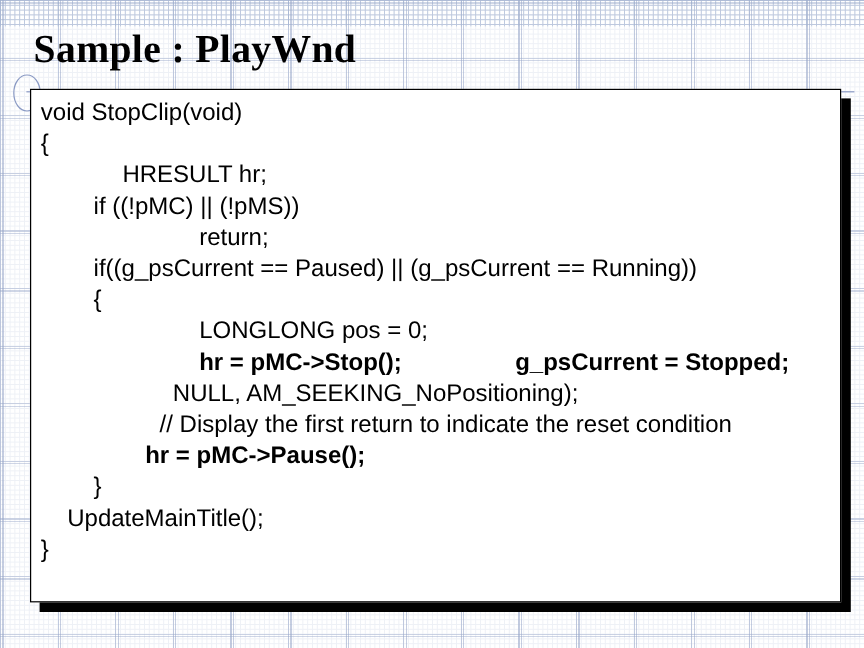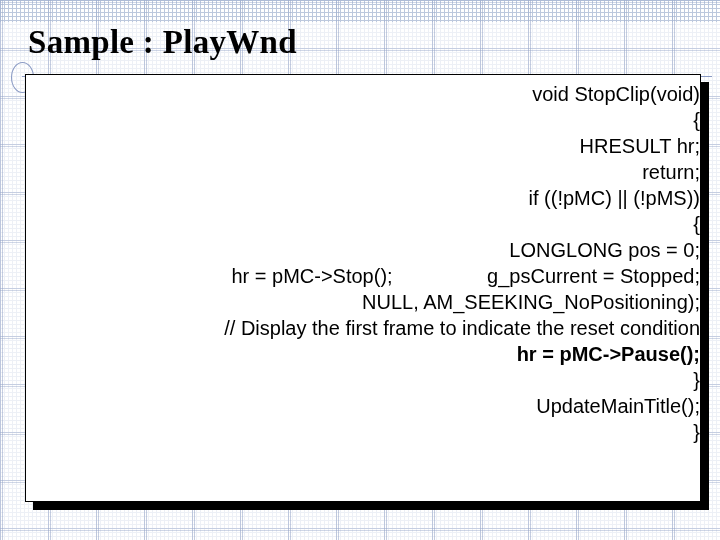--- a/index.html
+++ b/index.html
@@ -13,21 +13,20 @@
     background: #ffffff;
     font-family: "Liberation Sans", sans-serif;
   }
 
   #slide {
     position: relative;
     width: 720px;
     height: 540px;
     background: #ffffff;
     overflow: hidden;
-    text-align: right;
   }
 
   
   .bg-grid-fine {
     position: absolute;
     left: 0; top: 0;
     width: 720px; height: 540px;
     background-image:
       linear-gradient(to right, #c6cfe2 1px, transparent 1px),
       linear-gradient(to bottom, #c6cfe2 1px, transparent 1px);
@@ -143,27 +142,28 @@
   <div class="title-arc"></div>
   <div class="title-rule"></div>
 
   <div id="code-shadow"></div>
 
   <div id="code-box">
     <div id="code-lines">
         <div class="code-line" style="padding-left: 8px;">void StopClip(void)</div>
         <div class="code-line" style="padding-left: 8px;">{</div>
         <div class="code-line" style="padding-left: 76px;">HRESULT hr;</div>
+        <div class="code-line" style="padding-left: 52px;">if ((!pMC) || (!pMS))</div>
         <div class="code-line" style="padding-left: 140px;">return;</div>
-        <div class="code-line" style="padding-left: 52px;">if ((!pMC) || (!pMS))</div>
+        <div class="code-line" style="padding-left: 52px;">if((g_psCurrent == Paused) || (g_psCurrent == Running))</div>
         <div class="code-line" style="padding-left: 52px;">{</div>
         <div class="code-line" style="padding-left: 140px;">LONGLONG pos = 0;</div>
-        <div class="code-line" style="padding-left: 140px;">hr = pMC-&gt;Stop();                 g_psCurrent = Stopped;</div>
+        <div class="code-line" style="padding-left: 140px; font-weight: bold;">hr = pMC-&gt;Stop();                 g_psCurrent = Stopped;</div>
         <div class="code-line" style="padding-left: 118px;">NULL, AM_SEEKING_NoPositioning);</div>
-        <div class="code-line" style="padding-left: 107px;">// Display the first frame to indicate the reset condition</div>
+        <div class="code-line" style="padding-left: 107px;">// Display the first return to indicate the reset condition</div>
         <div class="code-line" style="padding-left: 95px; font-weight: bold;">hr = pMC-&gt;Pause();</div>
         <div class="code-line" style="padding-left: 52px;">}</div>
         <div class="code-line" style="padding-left: 30px;">UpdateMainTitle();</div>
         <div class="code-line" style="padding-left: 8px;">}</div>
       </div>
   </div>
 
 </div>
 
 </body></html>

